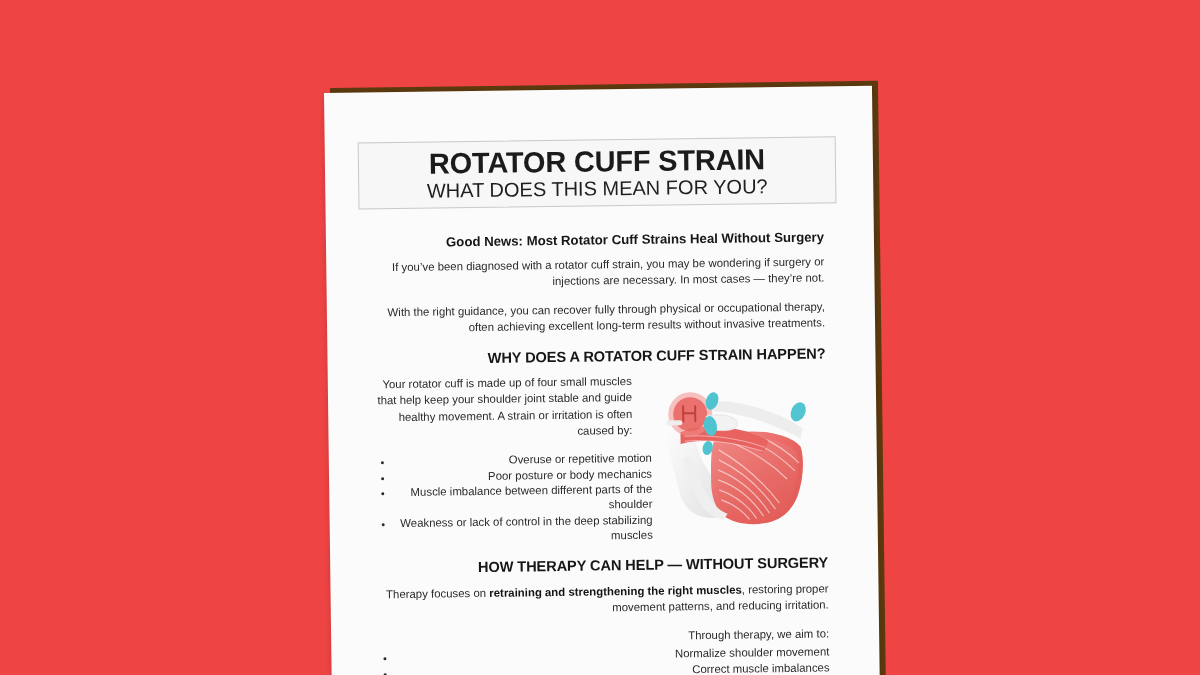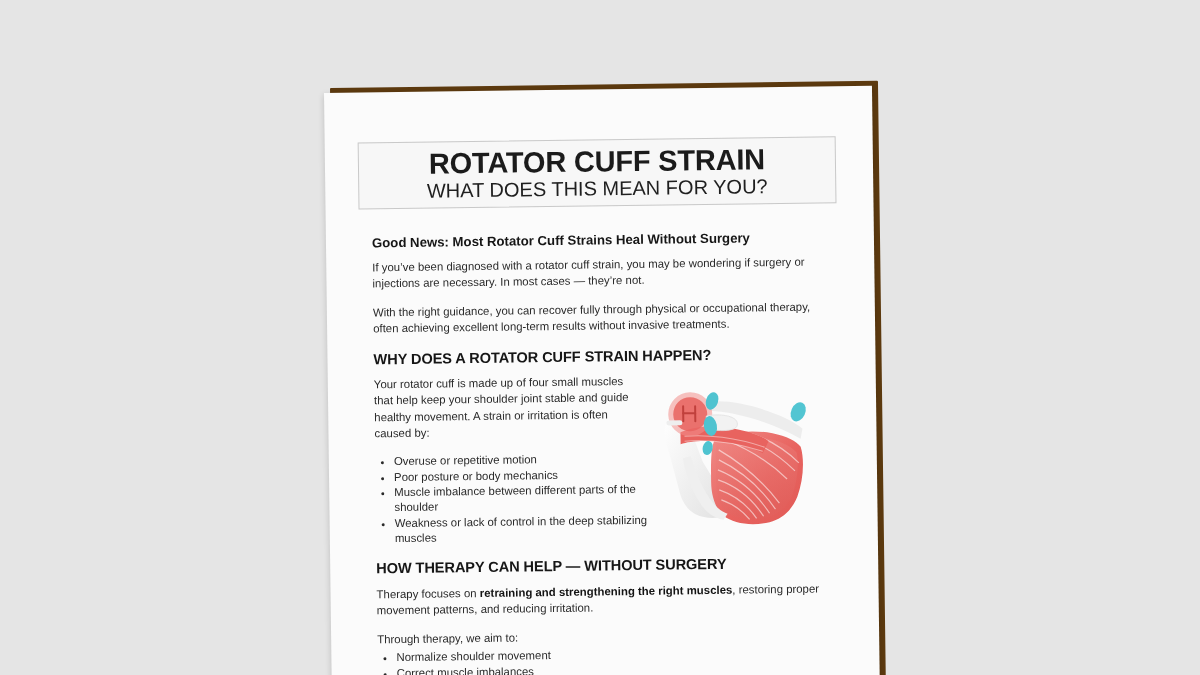--- a/index.html
+++ b/index.html
@@ -143,21 +143,21 @@
     left: 322px;
     top: 290px;
     width: 175px;
     height: 158px;
   }
   .illus svg { display: block; width: 175px; height: 158px; }
 </style>
 </head>
 <body>
 
-<div id="stage" style="background: #e5e5e5;">
+<div id="stage" style="background: #ef4444; text-align: right;">
 
   <div id="paper-shadow" style="background: rgb(93, 58, 15);"></div>
 
   <div id="paper" style="background: rgb(251, 251, 251);">
     <div id="paper-inner">
 
       <div class="title-box">
         <div class="title-main">ROTATOR CUFF STRAIN</div>
         <div class="title-sub">WHAT DOES THIS MEAN FOR YOU?</div>
       </div>

